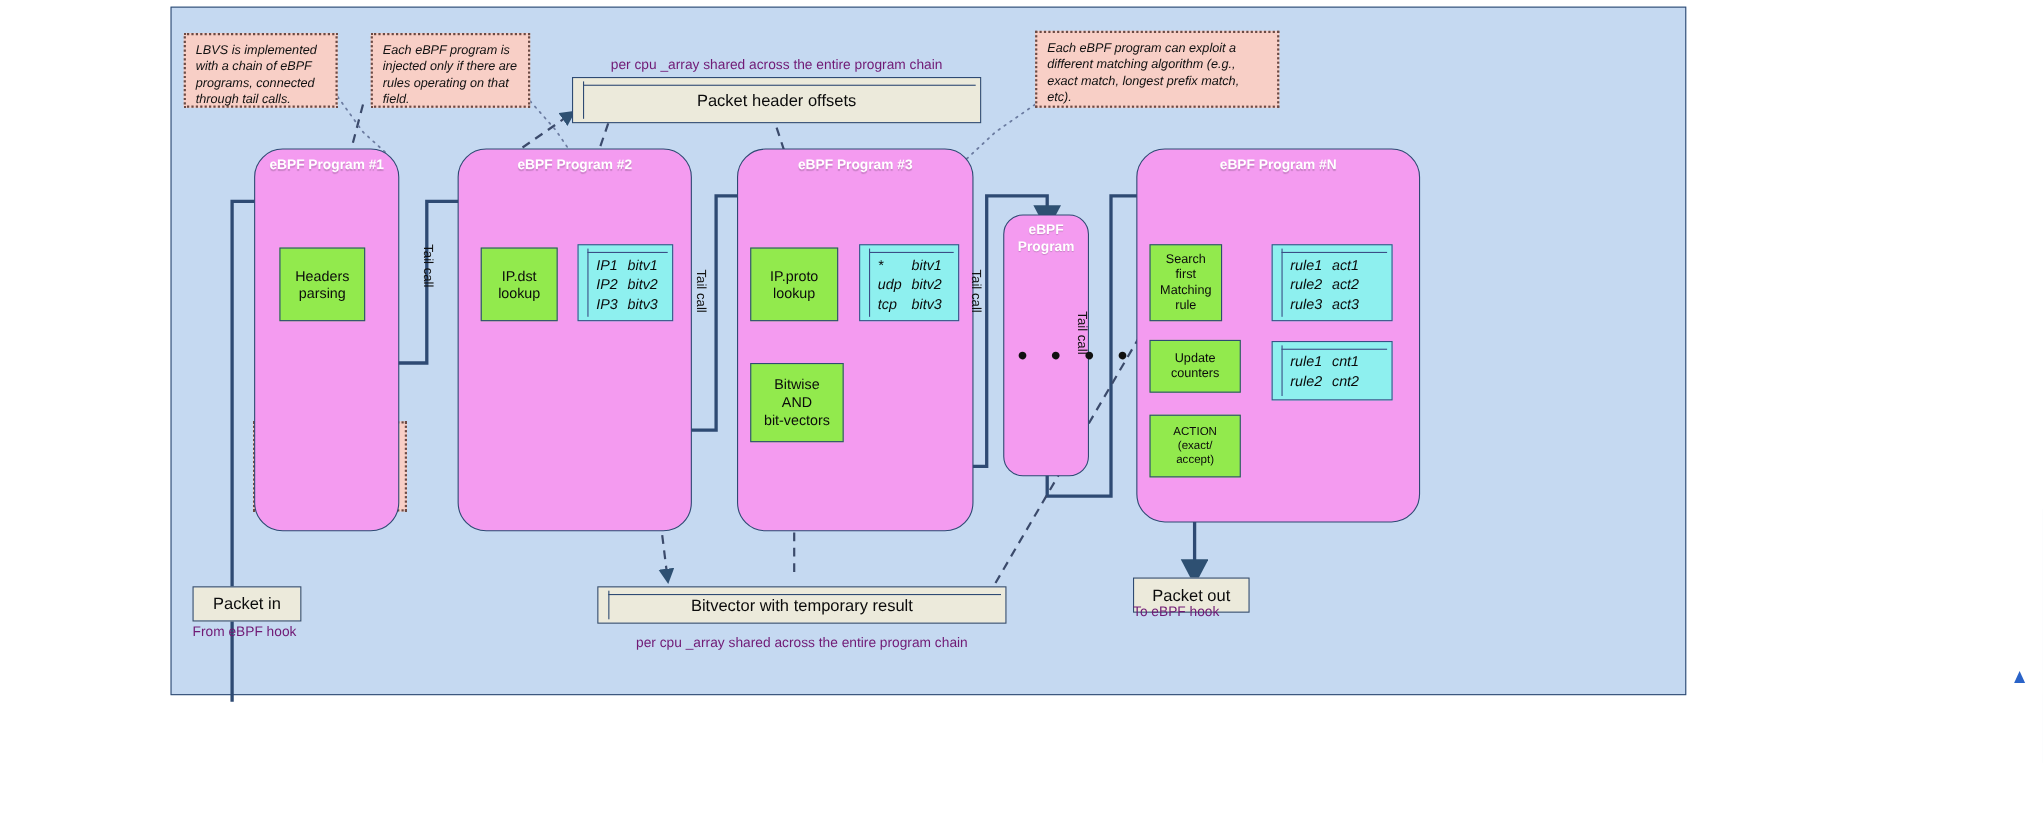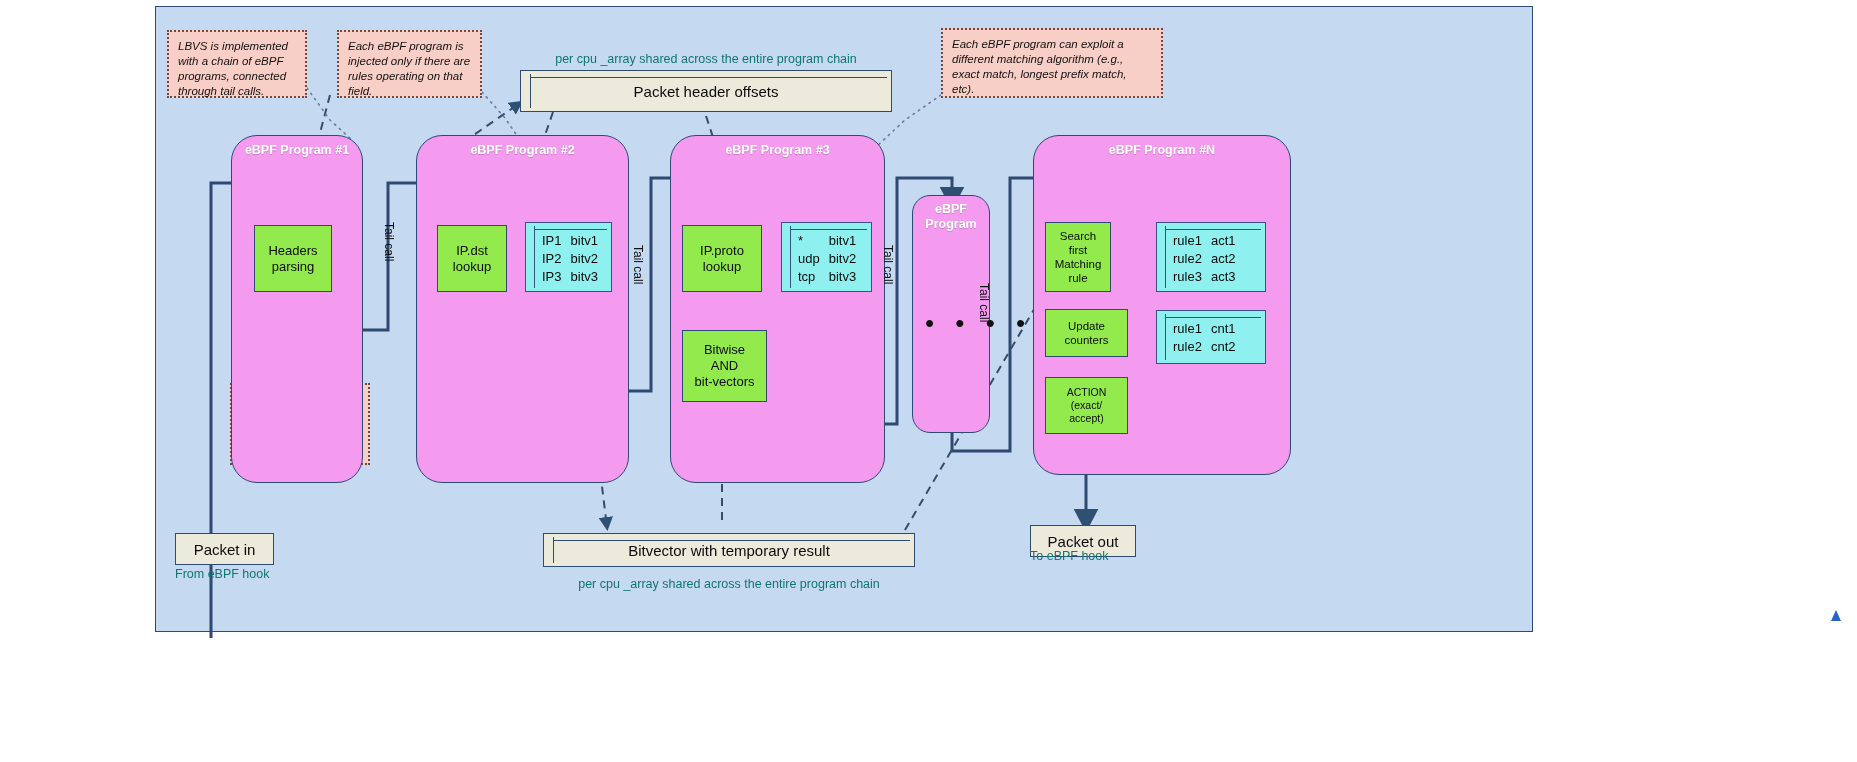--- a/index.html
+++ b/index.html
@@ -30,33 +30,33 @@
   .green.sm{font-size:11.5px;line-height:14px;}
 
   
   .cyan{background:#8ef0ef;border:1.6px solid #3a4f86;}
   .cyan:before{content:"";position:absolute;left:4px;top:3px;bottom:3px;width:4px;
                border-right:1.4px solid #3a4f86;}
   .cyan:after{content:"";position:absolute;left:8px;right:4px;top:6px;
               border-top:1.4px solid #3a4f86;}
   .cyan table{position:relative;margin:9px 0 0 14px;border-collapse:collapse;
               font-size:13px;color:#0b0b0b;}
-  .cyan td{padding:0 7px 1px 2px;line-height:17px;white-space:nowrap;}
+  .cyan td{padding:0 7px 1px 2px;line-height:17px;white-space:nowrap;font-style:italic;}
 
   
   .beige{background:#eceadb;border:1.6px solid #2e4a73;
          display:flex;align-items:center;justify-content:center;
          font-size:15px;color:#0b0b0b;}
   .beige.dbl:before{content:"";position:absolute;left:4px;top:3px;bottom:3px;width:5px;
                     border-right:1.4px solid #2e4a73;}
   .beige.dbl:after{content:"";position:absolute;left:9px;right:4px;top:6px;
                    border-top:1.4px solid #2e4a73;}
 
   
-  .cap{position:absolute;font-size:12.5px;color:#0f766e;white-space:nowrap;}
+  .cap{position:absolute;font-size:12.5px;color:#701a75;white-space:nowrap;}
   .cap.c{text-align:center;}
 
   
   .tail{position:absolute;font-size:12px;color:#111;white-space:nowrap;
         transform:rotate(90deg);transform-origin:left top;}
 
   .dots{position:absolute;font-size:26px;letter-spacing:7px;color:#111;line-height:1;}
 
   svg.wires{position:absolute;left:0;top:0;width:1857px;height:762px;overflow:visible;}
   .s  {fill:none;stroke:#2e4a73;stroke-width:3;}

